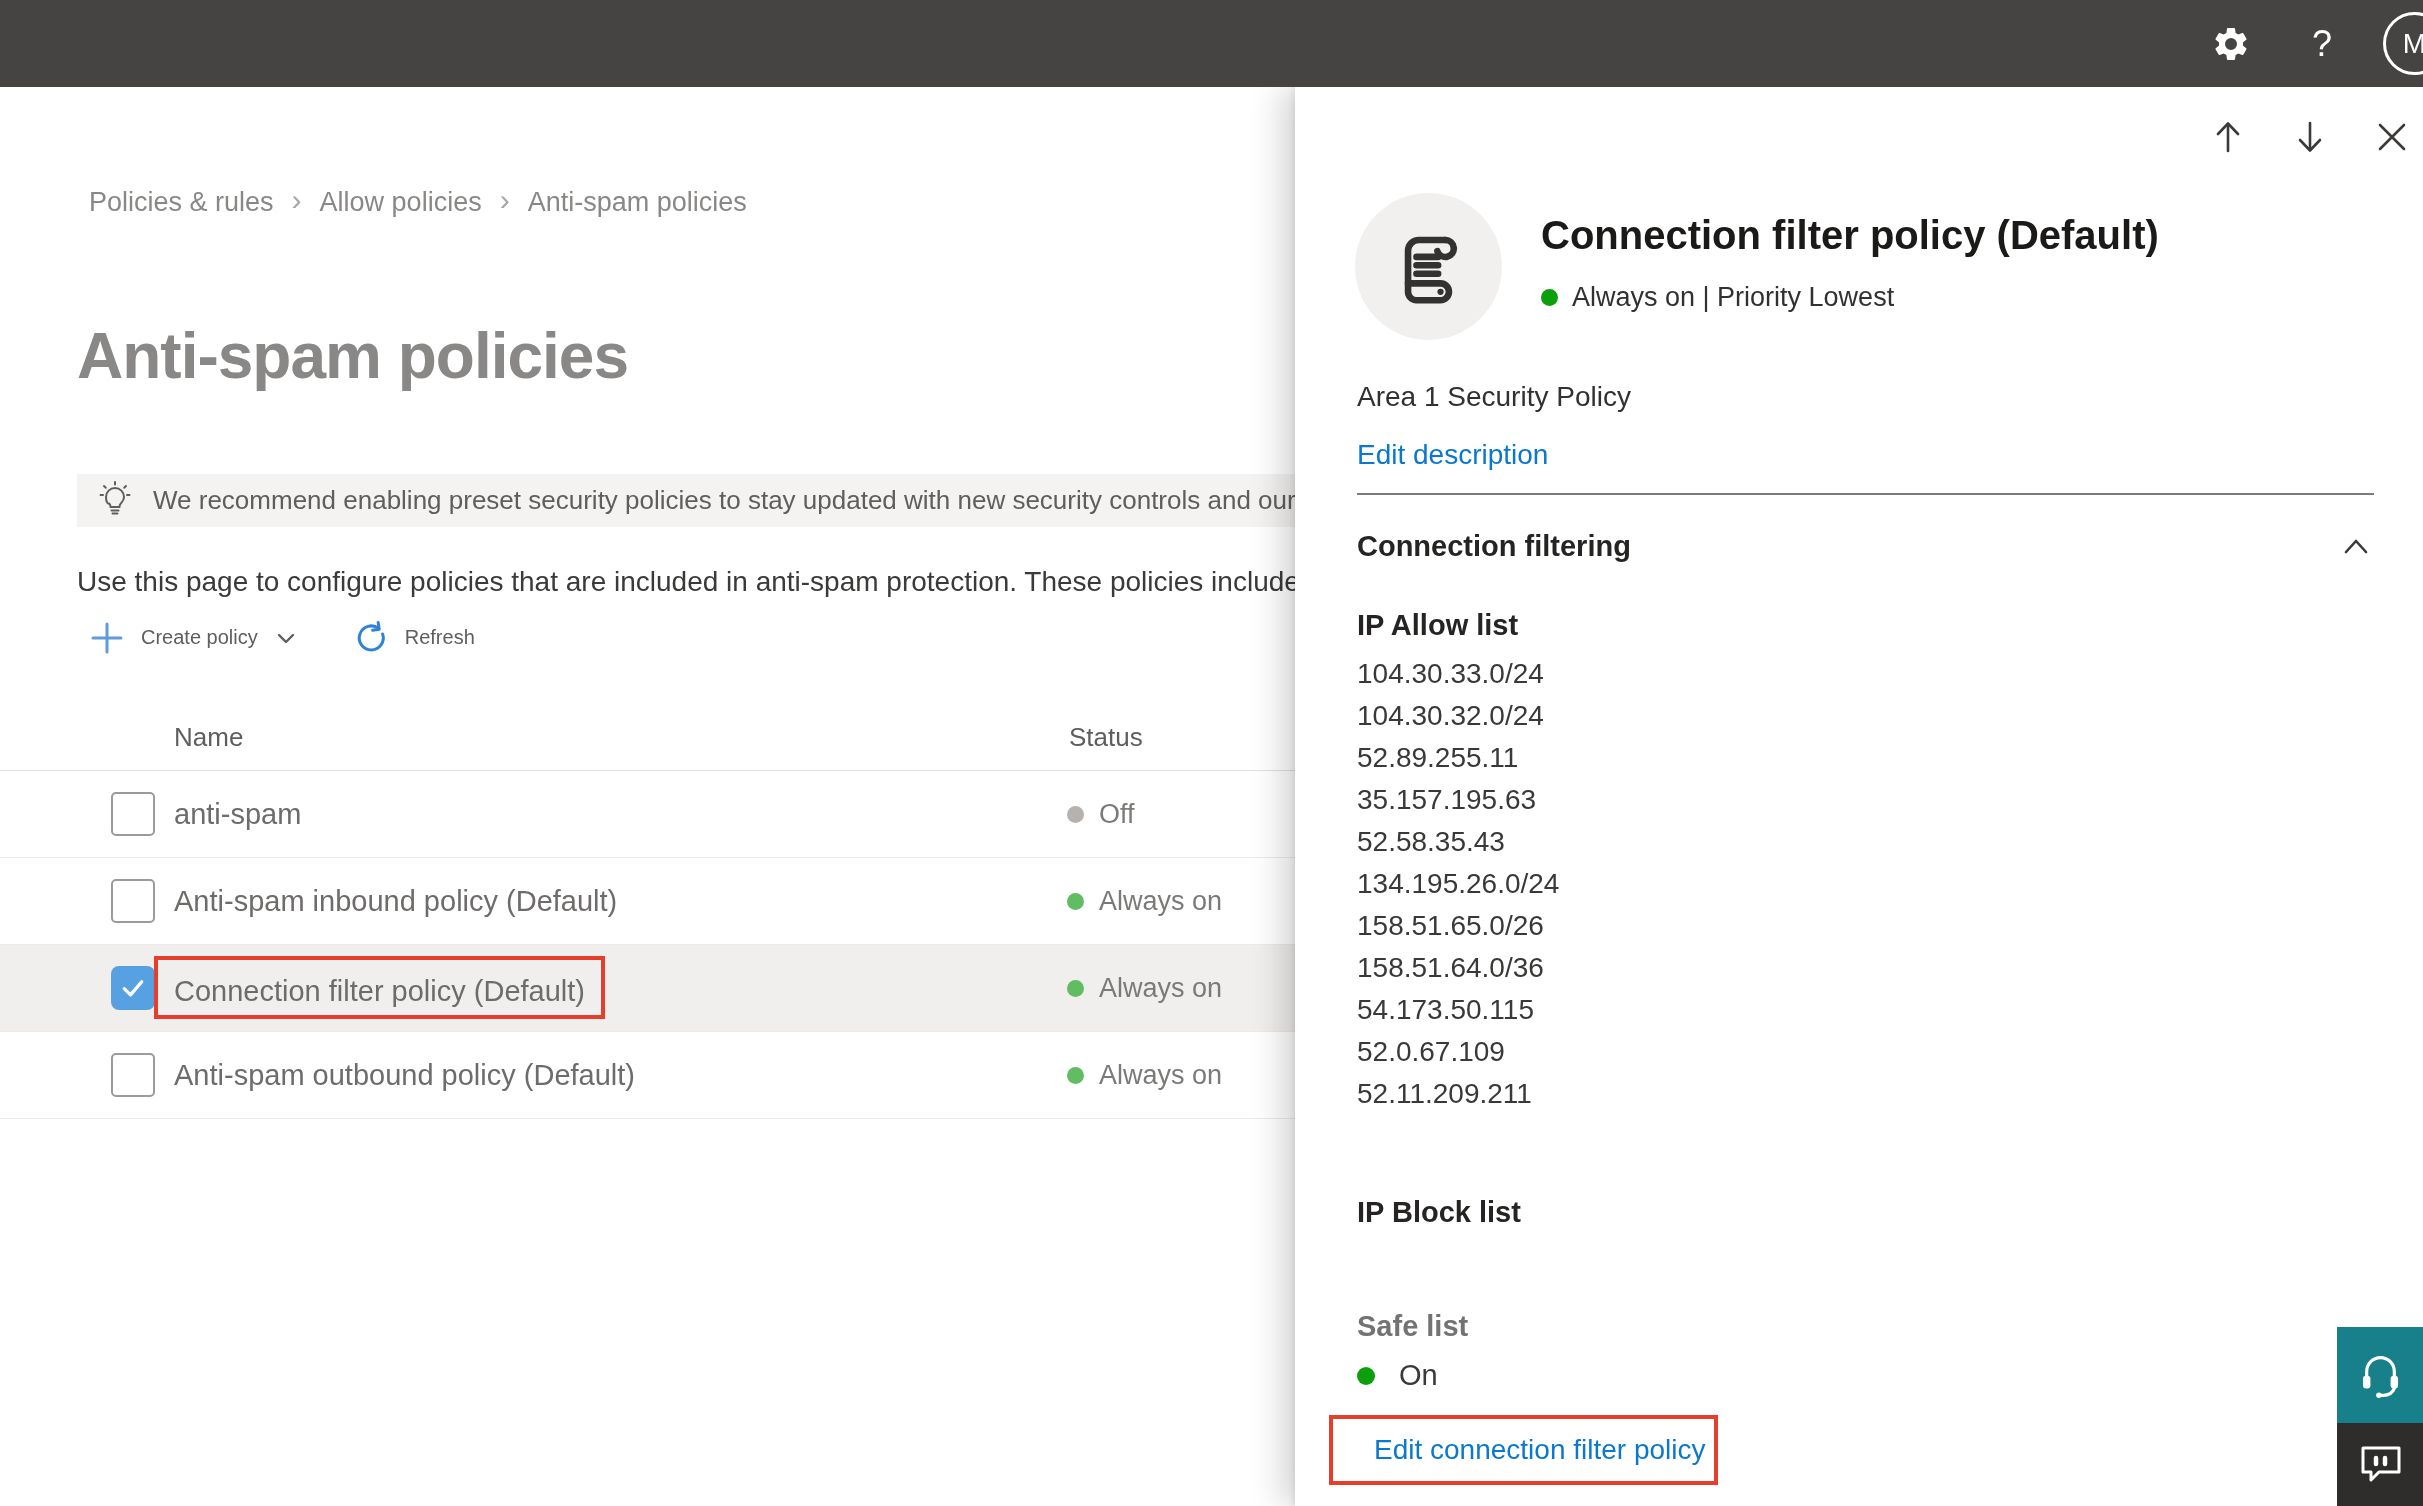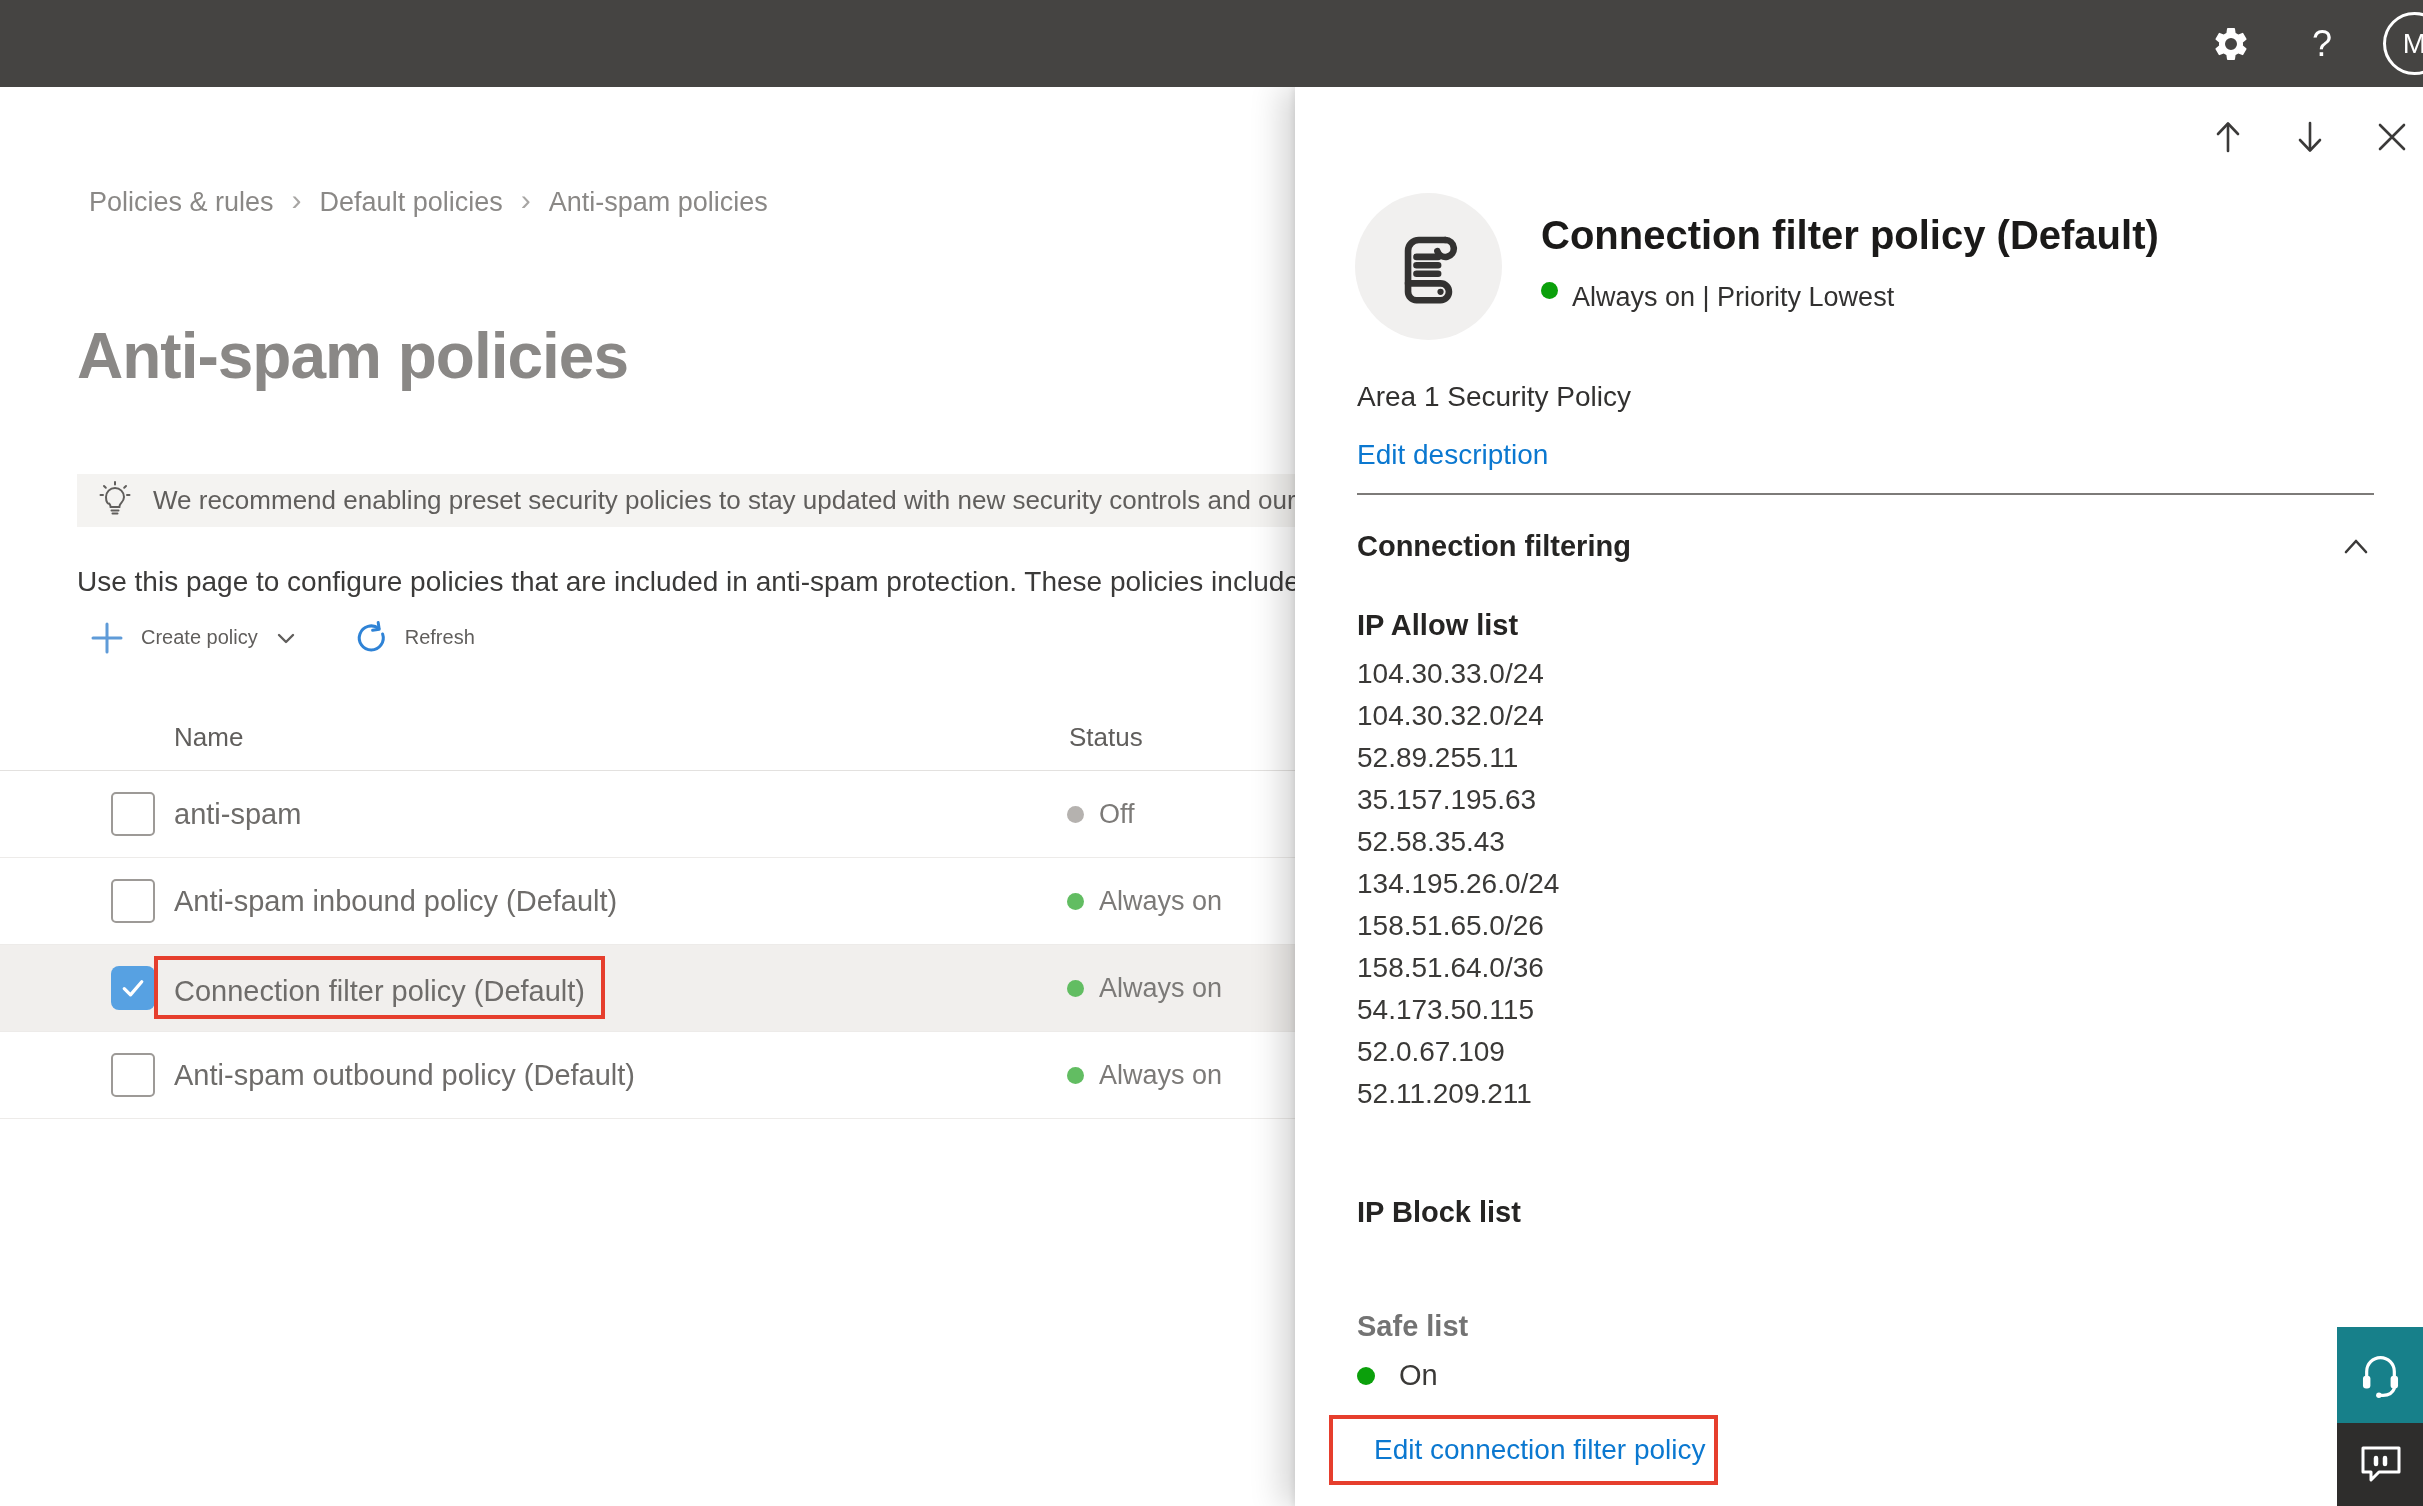--- a/index.html
+++ b/index.html
@@ -53,21 +53,21 @@
   .dot.off{background:var(--gray-dot);}
   .cell-status span{font-size:27px;color:#7c7a78;}
   
   .flyout{position:absolute;left:1295px;top:87px;width:1129px;height:1420px;background:#fff;z-index:10;
     box-shadow:-14px 0 30px rgba(0,0,0,.16),-2px 0 6px rgba(0,0,0,.08);}
   .fly-nav{position:absolute;top:30px;left:913px;display:flex;gap:42px;}
   .fly-nav .nav-ic{width:40px;height:40px;display:flex;align-items:center;justify-content:center;cursor:pointer;}
   .fly-avatar{position:absolute;left:60px;top:106px;width:147px;height:147px;border-radius:50%;background:#f1f0ef;
     display:flex;align-items:center;justify-content:center;}
   .fly-title{position:absolute;left:246px;top:126px;font-size:40px;font-weight:700;color:#1b1a19;margin:0;}
-  .fly-statusline{position:absolute;left:246px;top:195px;display:flex;align-items:flex-start;gap:14px;}
+  .fly-statusline{position:absolute;left:246px;top:195px;display:flex;align-items:center;gap:14px;}
   .fly-statusline .dot2{width:17px;height:17px;border-radius:50%;background:var(--vivid-green);}
   .fly-statusline span{font-size:27px;color:#323130;}
   .fly-desc{position:absolute;left:62px;top:294px;font-size:28px;color:#323130;}
   .link{color:var(--blue);font-size:28px;cursor:pointer;text-decoration:none;}
   .fly-editdesc{position:absolute;left:62px;top:352px;}
   .fly-divider{position:absolute;left:62px;top:406px;width:1017px;height:0;border-top:2px solid #7d7b79;}
   .fly-section{position:absolute;left:62px;top:443px;font-size:29px;font-weight:700;color:#252423;}
   .fly-section-chev{position:absolute;left:1045px;top:444px;cursor:pointer;display:flex;}
   .fly-h-allow{position:absolute;left:62px;top:522px;font-size:29px;font-weight:700;color:#252423;}
   .ip-list{position:absolute;left:62px;top:566px;}
@@ -97,21 +97,21 @@
     <span class="tb-help">?</span>
     <span class="tb-avatar">
       <span>M</span>
     </span>
   </div>
 </header>
 
 <nav class="breadcrumb">
     <span class="bc-item">Policies &amp; rules</span>
     <span class="bc-sep">›</span>
-    <span class="bc-item">Default policies</span>
+    <span class="bc-item">Allow policies</span>
     <span class="bc-sep">›</span>
     <span class="bc-item">Anti-spam policies</span>
   </nav>
 
 <h1 class="page-title">Anti-spam policies</h1>
 
 <div class="banner">
   <span class="bulb">
     <svg width="40" height="40" viewBox="0 0 40 40" fill="none" stroke="#605e5c" stroke-width="2" stroke-linecap="round">
       <path d="M20 9a9 9 0 0 1 9 9c0 3.4-2 5.2-3.3 6.7-.9 1-1.2 2-1.3 3.3h-8.8c-.1-1.3-.4-2.3-1.3-3.3C13 25.2 11 23.4 11 18a9 9 0 0 1 9-9z"></path>

